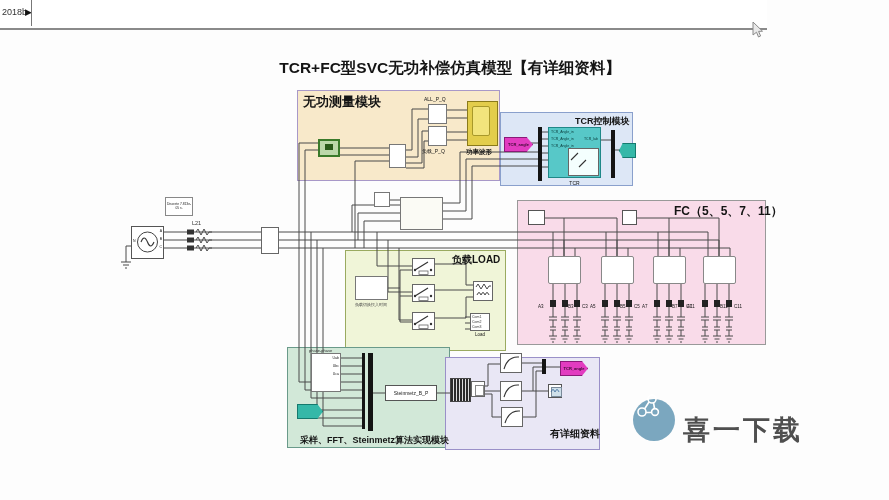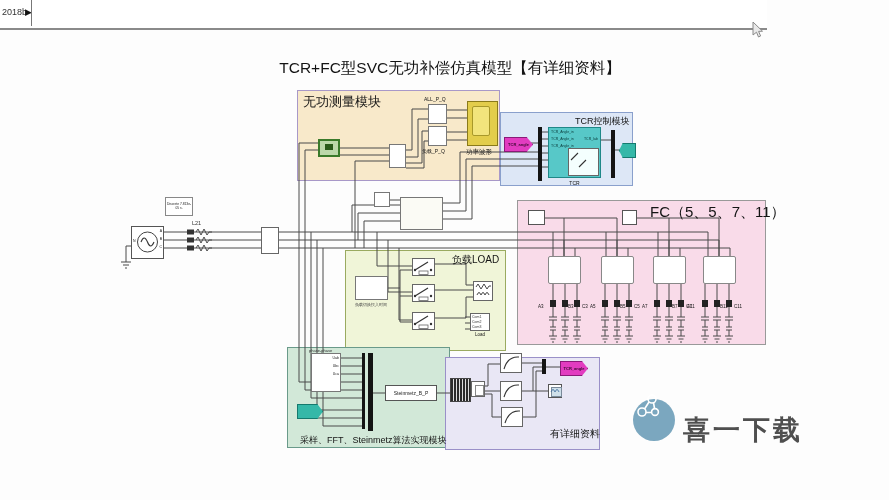--- a/index.html
+++ b/index.html
@@ -5,21 +5,21 @@
   html,body{margin:0;padding:0;background:#fff;}
   #app{position:relative;width:889px;height:500px;background:#fdfdfd;overflow:hidden;
        font-family:"Liberation Sans","DejaVu Sans",sans-serif;color:#1a1a1a;}
   .abs{position:absolute;}
   #topbar{position:absolute;left:0;top:0;width:767px;height:28px;background:#fff;
           border-bottom:2px solid #8a8a8a;z-index:6;text-align:center;}
   .mod{position:absolute;border:1px solid;z-index:1;box-sizing:border-box;}
   .blk{position:absolute;background:#fff;border:1px solid #777;z-index:3;box-sizing:border-box;}
   .mux{position:absolute;background:#141414;z-index:3;}
   .lbl{position:absolute;z-index:4;white-space:nowrap;color:#141414;}
-  .bold{font-weight:normal;}
+  .bold{font-weight:bold;}
   svg{position:absolute;left:0;top:0;}
   #wires{z-index:2;}
   #glyphs{z-index:5;pointer-events:none;}
   .wire{stroke:#4a4a4a;stroke-width:1;fill:none;}
   .wire2{stroke:#333;stroke-width:1.1;fill:none;}
   .tag{position:absolute;z-index:3;display:flex;align-items:center;justify-content:center;
        font-size:4px;color:#3a0a30;font-weight:bold;}
   .tag.magenta{background:#e23cc0;border:1px solid #8a1a78;}
   .tag.teal{background:#35b8a8;border:1px solid #157a6e;}
   .pent-r{clip-path:polygon(0 0,78% 0,100% 50%,78% 100%,0 100%);}
@@ -48,21 +48,21 @@
 
   <div class="mod" style="left:297px;top:90px;width:203px;height:91px;background:#f8e9ca;border-color:#a898c8;"></div>
   <div class="mod" style="left:500px;top:112px;width:133px;height:74px;background:#dde7f6;border-color:#8aa0cc;"></div>
   <div class="mod" style="left:517px;top:200px;width:249px;height:145px;background:#f9dbe9;border-color:#999;"></div>
   <div class="mod" style="left:345px;top:250px;width:161px;height:101px;background:#f0f5d8;border-color:#9aaa60;"></div>
   <div class="mod" style="left:287px;top:347px;width:163px;height:101px;background:#d2e8d8;border-color:#6a9a8a;"></div>
   <div class="mod" style="left:445px;top:357px;width:155px;height:93px;background:#e9e7f5;border-color:#9a90c8;"></div>
 
   <div class="lbl bold" style="left:303px;top:93px;font-size:13px;">无功测量模块</div>
   <div class="lbl bold" style="left:575px;top:115px;font-size:9px;">TCR控制模块</div>
-  <div class="lbl bold" style="left:650px;top:203px;font-size:15px;">FC（5、5、7、11）</div>
+  <div class="lbl bold" style="left:674px;top:203px;font-size:12px;">FC（5、5、7、11）</div>
   <div class="lbl bold" style="left:452px;top:253px;font-size:10px;">负载LOAD</div>
   <div class="lbl bold" style="left:300px;top:434px;width:140px;text-align:center;font-size:9px;">采样、FFT、Steinmetz算法实现模块</div>
   <div class="lbl bold" style="left:550px;top:427px;font-size:10px;">有详细资料</div>
 
   <svg id="wires" width="889" height="500">
     <path class="wire" d="M163 232 H708 M163 240 H719 M163 248 H730
       M131 246 H126 V262 M121 262 H131 M123 265 H129 M125 268 H127
       M299 143 H318 M299 143 V382 H362 M305 150 H318 M305 150 V390 H362
       M311 232 V398 H362 M317 240 V418 H362 M323 248 V426 H362 M321 410 H362
       M341 358 H362 M341 366 H362 M341 374 H362

